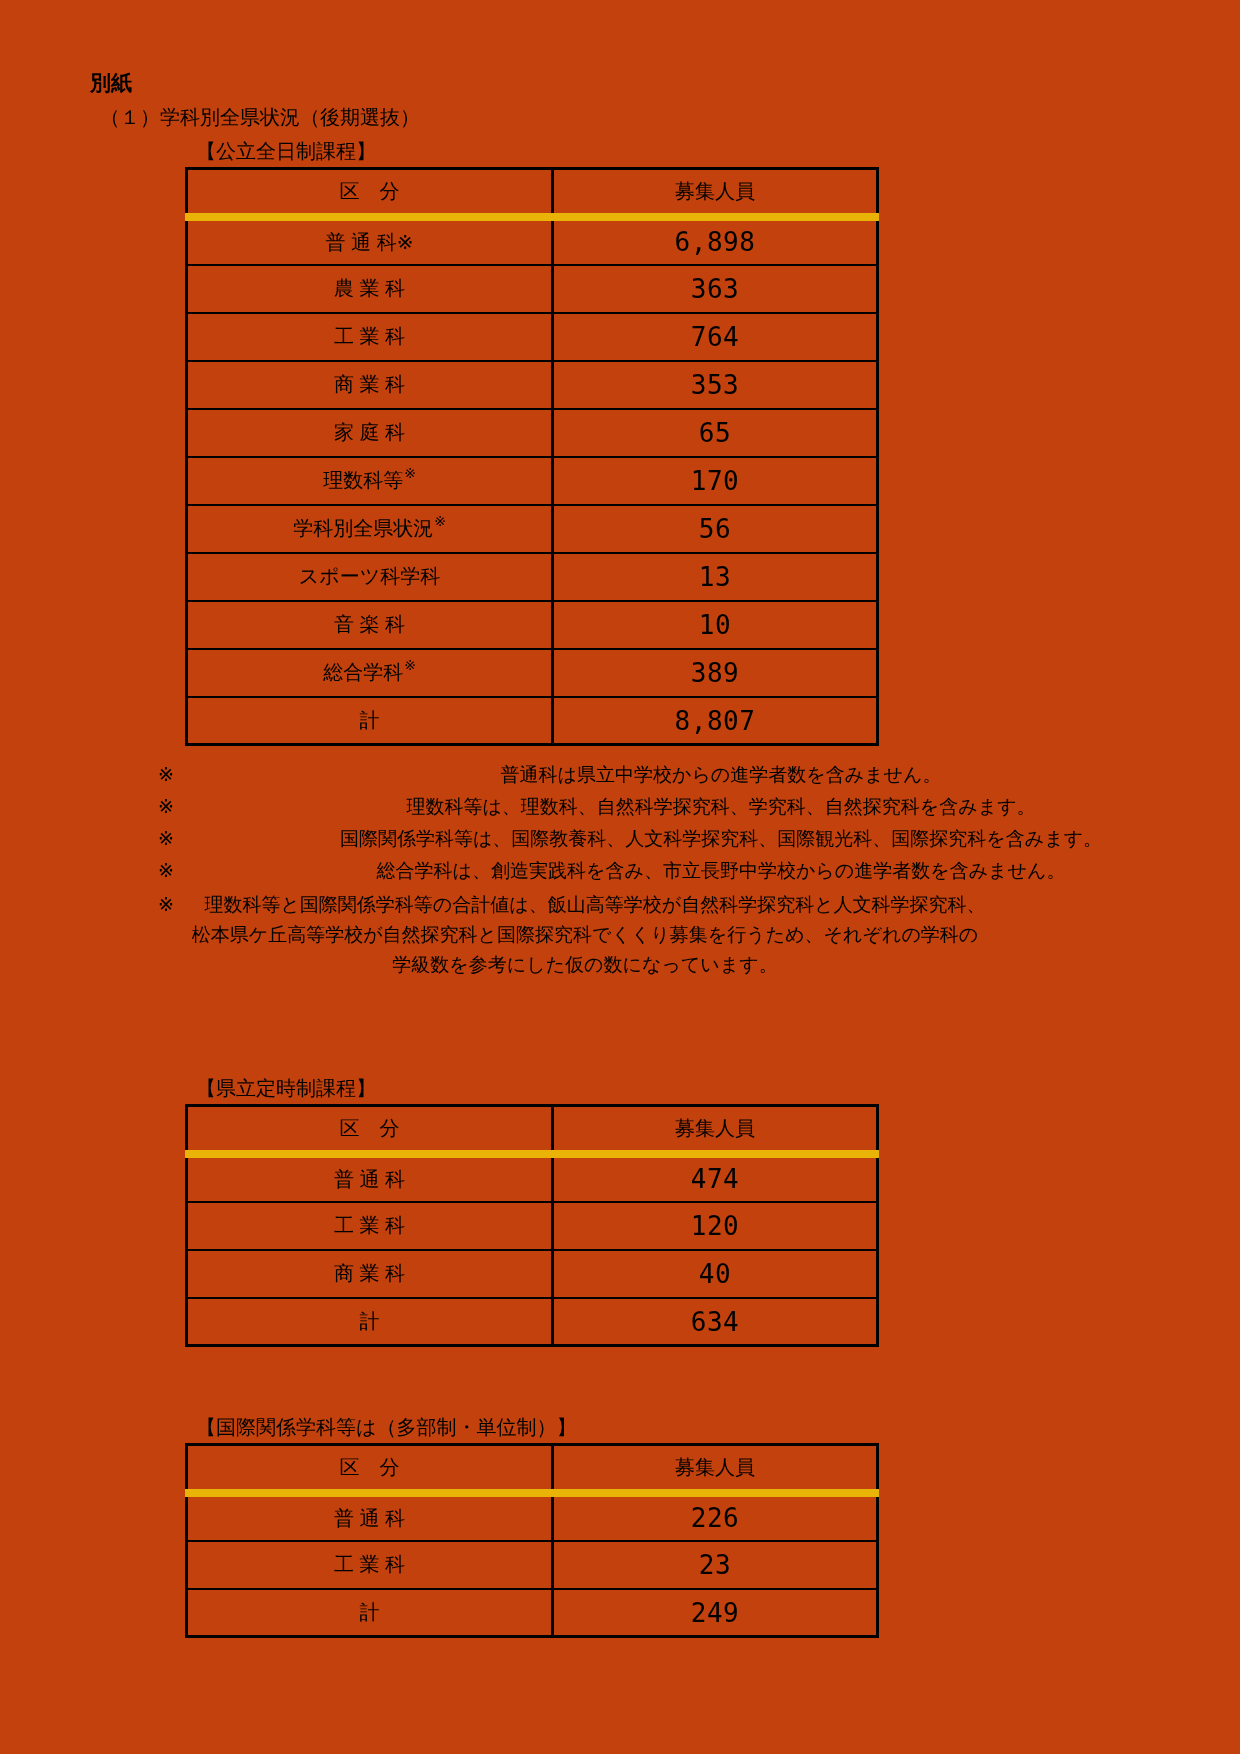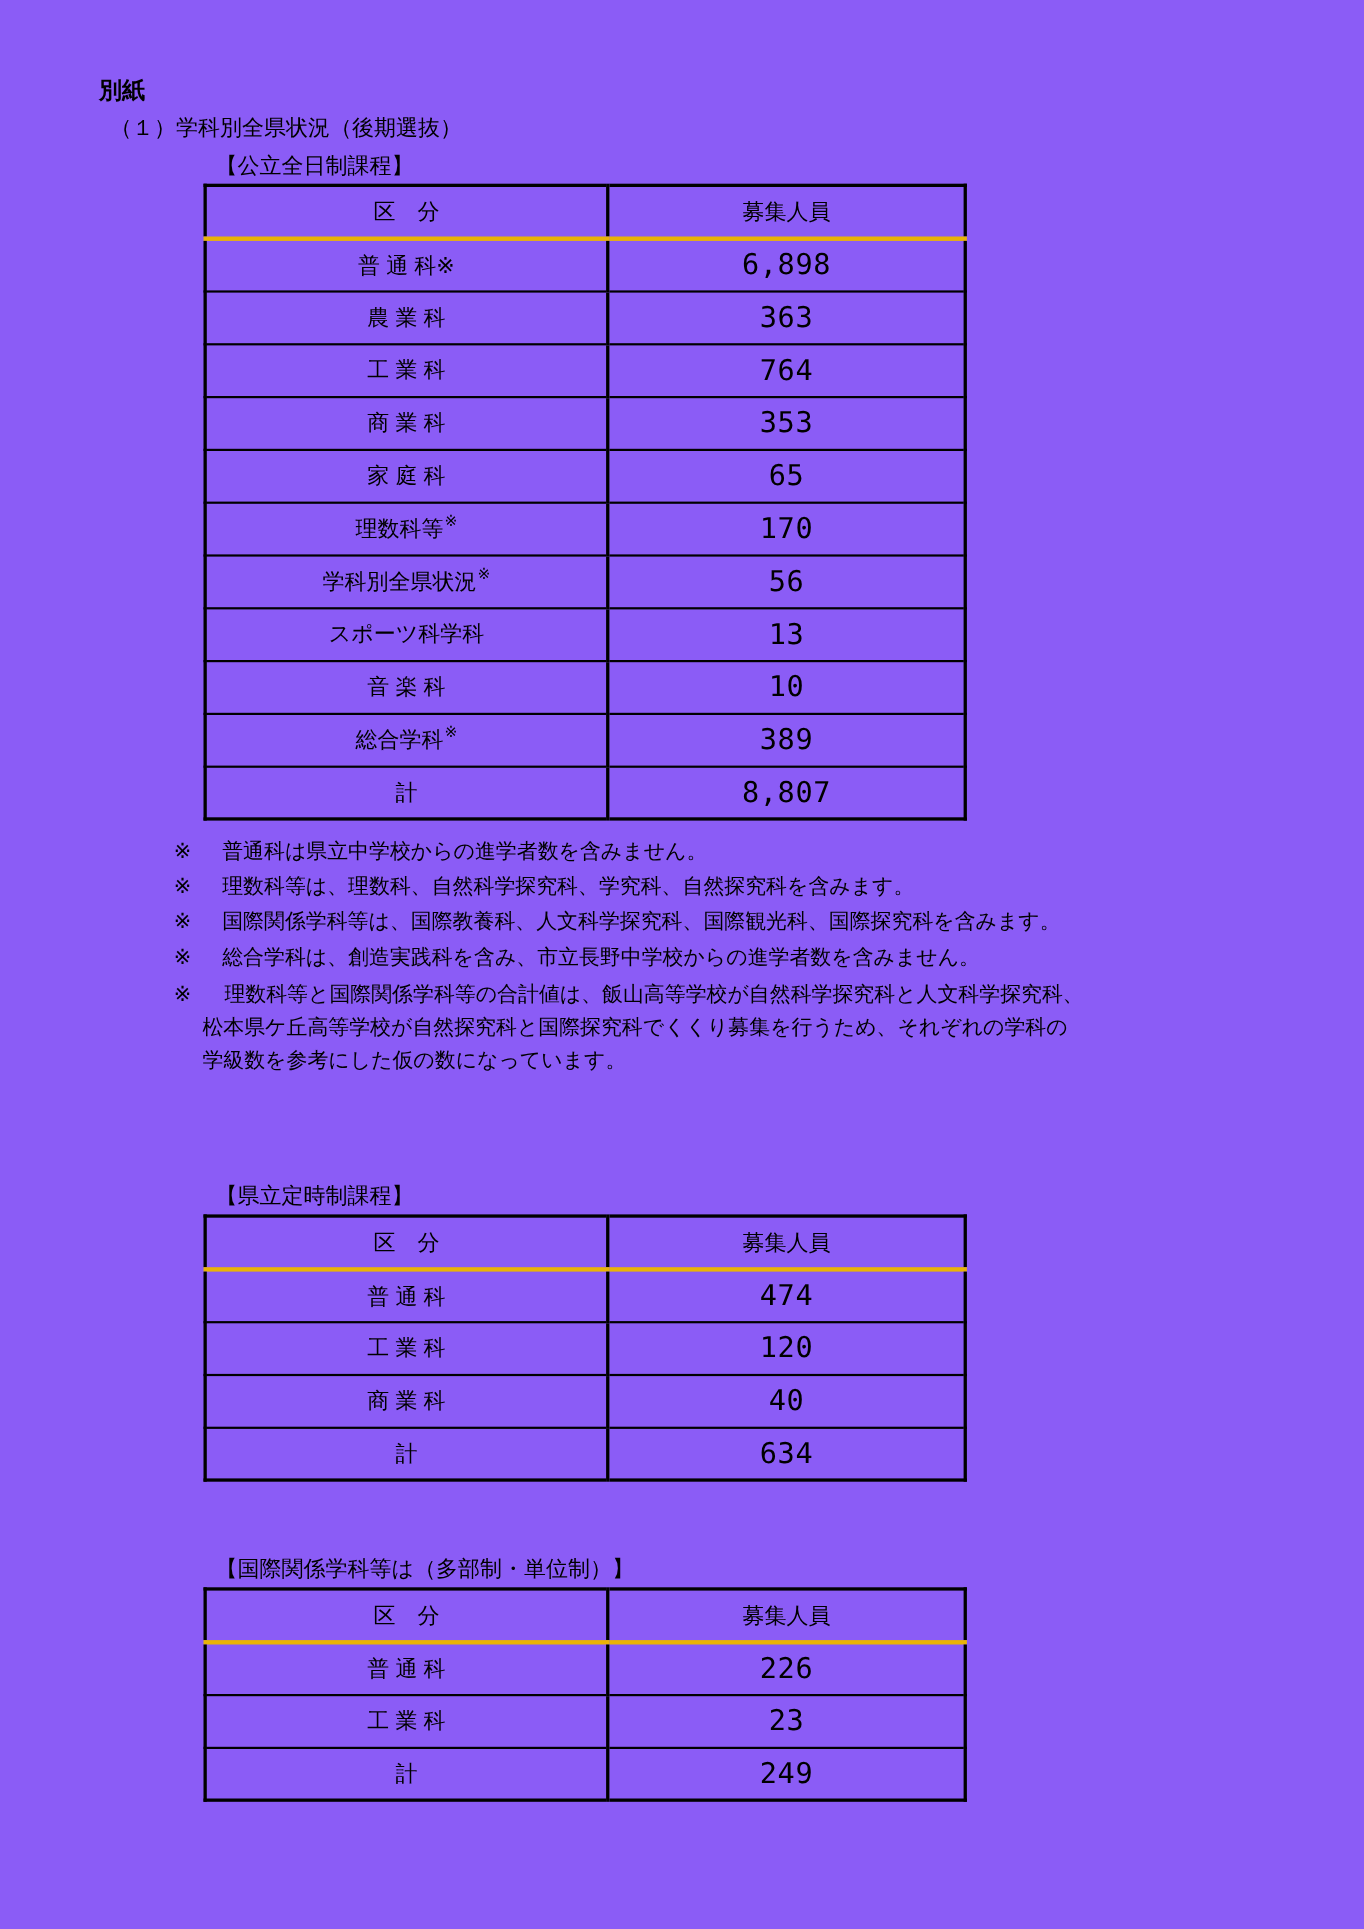--- a/index.html
+++ b/index.html
@@ -6,21 +6,21 @@
   html, body { background: #ffffff; }
   body {
     font-family: "Liberation Sans", "DejaVu Sans", sans-serif;
     color: #000;
     -webkit-font-smoothing: antialiased;
   }
   .page {
     position: relative;
     width: 1240px;
     height: 1754px;
-    background: #8b5cf6;
+    background: #c2410c;
     overflow: hidden;
     padding-top: 70px;
   }
   .attachment-label {
     margin-left: 90px;
     font-size: 21px;
     font-weight: bold;
     line-height: 1.25;
   }
   .page-heading {
@@ -51,21 +51,21 @@
     padding: 0;
     font-weight: normal;
   }
   table.data-table col.c1 { width: 366px; }
   table.data-table col.c2 { width: 325px; }
   table.data-table th.col-label,
   table.data-table td.row-label {
     border-right: 3px solid #000;
     font-size: 20px;
   }
-  table.data-table thead th { border-bottom: 4px solid #eab308; font-size: 20px; }
+  table.data-table thead th { border-bottom: 8px solid #eab308; font-size: 20px; }
   table.data-table td.row-value {
     font-size: 26px;
     font-family: "DejaVu Sans Mono", "Liberation Mono", monospace;
     letter-spacing: 0.5px;
   }
   .mark-inline { font-size: 20px; }
   .mark-sup {
     font-size: 14px;
     position: relative;
     top: -9px;
@@ -73,21 +73,21 @@
   }
   .notes {
     margin: 13px 0 0 158px;
   }
   .note {
     display: flex;
     font-size: 19px;
     line-height: 32px;
   }
   .note .note-mark { flex: none; width: 44px; }
-  .note .note-text { flex: 1; }
+  .note .note-text { flex: 1; text-align: center; }
   .note.hang { line-height: 30px; margin-top: 3px; }
   .note.hang .note-mark { width: 26px; }
   .note.hang .note-text { flex: none; width: 802px; text-indent: 20px; }
 </style>
 </head>
 <body>
 
 <div class="page">
 
   <div class="attachment-label">別紙</div>

